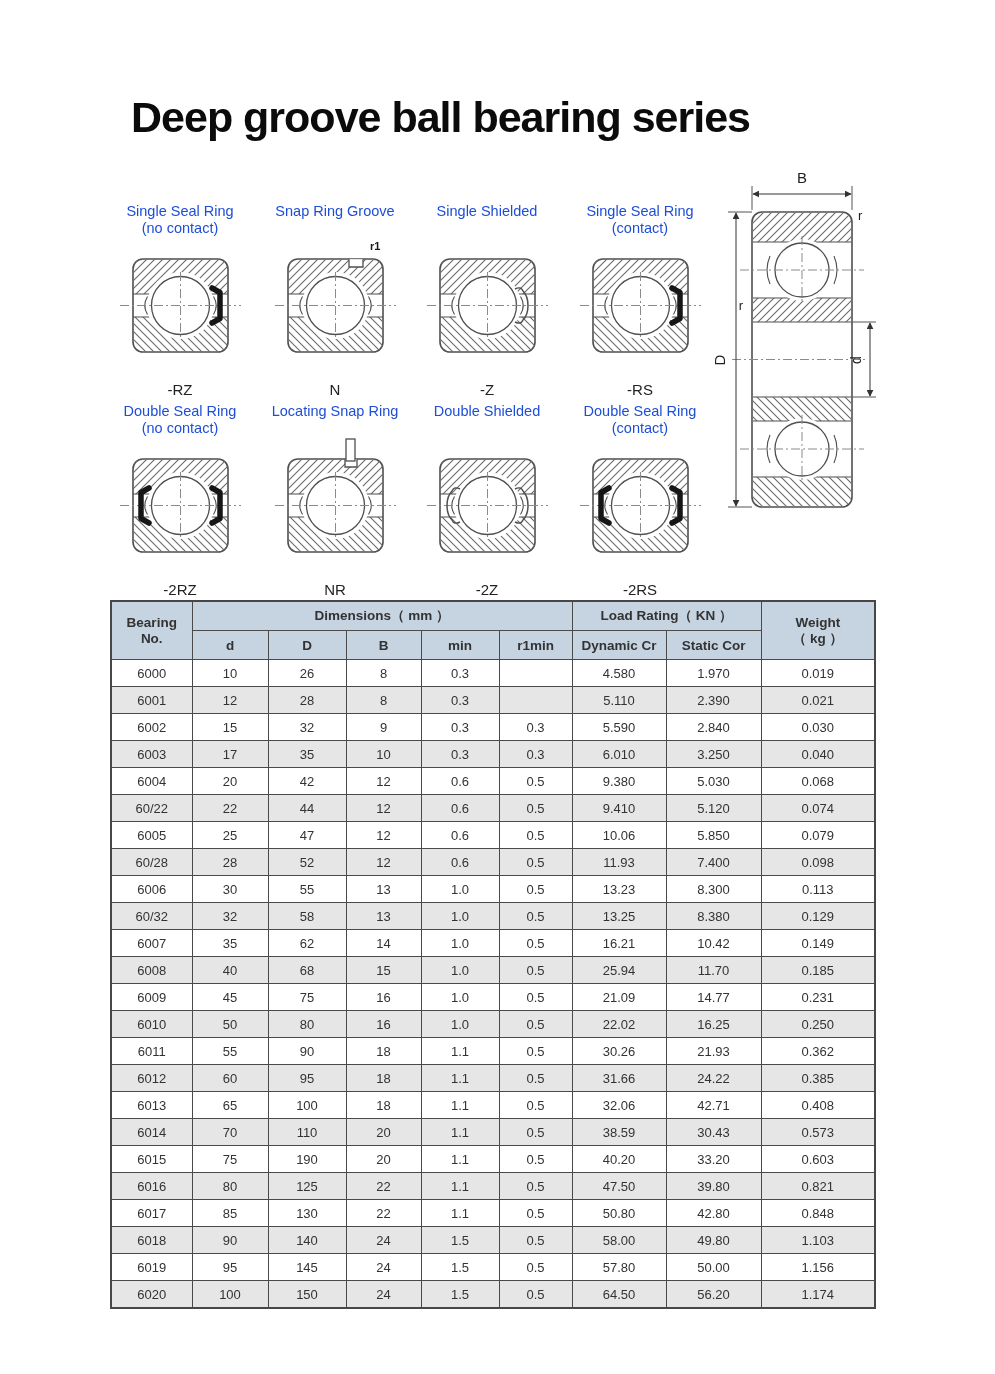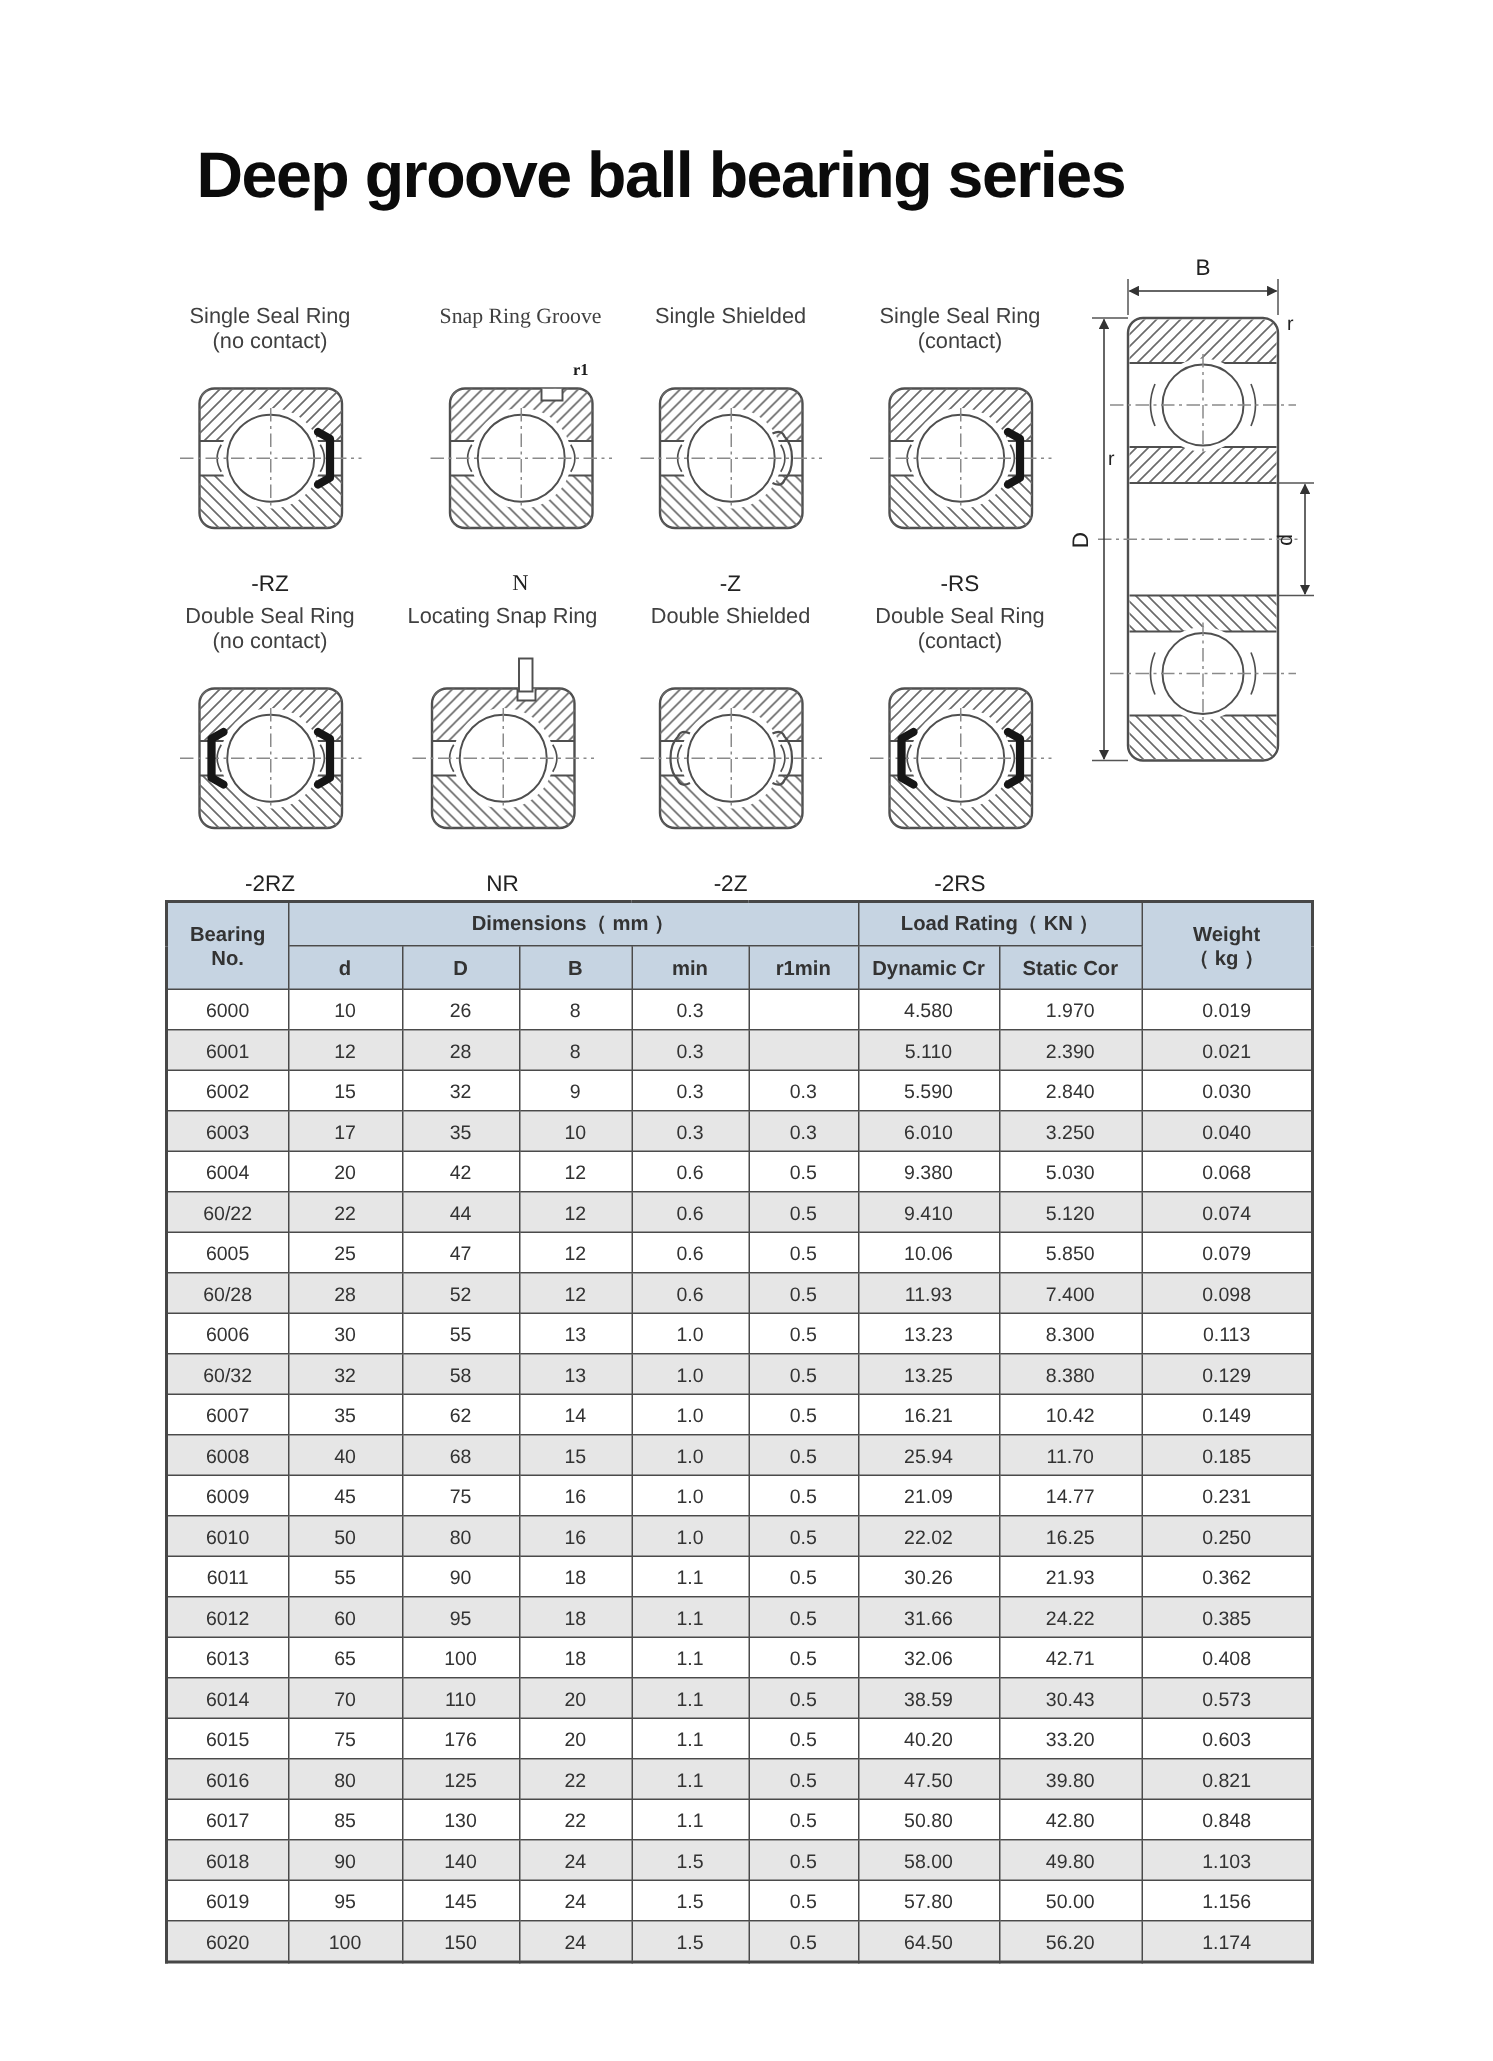--- a/index.html
+++ b/index.html
@@ -3,21 +3,21 @@
 <meta charset="utf-8">
 <style>
   html,body{margin:0;padding:0;background:#fff;}
   .page{position:relative;width:995px;height:1374px;background:#ffffff;overflow:hidden;
         font-family:"Liberation Sans",sans-serif;}
   .title{position:absolute;left:131px;top:64px;font-size:43px;font-weight:bold;
          letter-spacing:-1px;color:#0b0b0b;white-space:nowrap;}
   
   .diagrams{position:absolute;left:0;top:0;width:995px;height:600px;}
   .bearing-fig{position:absolute;width:150px;margin:0;text-align:center;}
-  .fig-title{height:37px;font-size:14.5px;line-height:17px;color:#404040;}
+  .fig-title{height:37px;font-size:14.5px;line-height:17px;color:#1d4ed8;}
   .bearing-svg{display:block;margin:-6px auto 0 auto;}
   figcaption{margin-top:16px;font-size:15px;color:#222;}
   .cl{stroke:#8a8a8a;stroke-width:1;stroke-dasharray:9 3 2 3;fill:none;}
   .cross{position:absolute;left:712px;top:152px;}
   .dimtxt{font-family:"Liberation Sans",sans-serif;fill:#222;}
   
   .spec-table{position:absolute;left:110px;top:600px;width:764px;border-collapse:collapse;
               table-layout:fixed;border:2px solid #474747;}
   .spec-table th,.spec-table td{border:1px solid #4a4a4a;text-align:center;
               vertical-align:middle;color:#333;padding:0;}
@@ -62,21 +62,21 @@
           <circle cx="48.5" cy="47.5" r="33.5" fill="#fff"></circle>
           <circle cx="48.5" cy="47.5" r="29" fill="#fff" stroke="#4f4f4f" stroke-width="1.3"></circle>
           <path d="M15.5,38.5 q-5.5,9 0,18" fill="none" stroke="#4f4f4f" stroke-width="1.1"></path>
           <path d="M81.5,38.5 q5.5,9 0,18" fill="none" stroke="#4f4f4f" stroke-width="1.1"></path>
           <line x1="-12" y1="47.5" x2="109" y2="47.5" class="cl"></line>
           <line x1="48.5" y1="14" x2="48.5" y2="81" class="cl"></line>
           <path d="M80,30 L88,34.5 V60.5 L80,65" fill="none" stroke="#161616" stroke-width="5.5" stroke-linejoin="round" stroke-linecap="round"></path>
         </svg>
         <figcaption>-RZ</figcaption>
       </figure>
-      <figure class="bearing-fig" style="left: 272px; top: 203px; font-family: Liberation Serif, serif;">
+      <figure class="bearing-fig" style="left: 260px; top: 203px;">
         <div class="fig-title">
           <div>Snap Ring Groove</div>
         </div>
         <svg class="bearing-svg" viewBox="-13 -24 123 131" width="123" height="131">
           <rect x="1" y="1" width="95" height="93" rx="10" fill="#fff" stroke="#4f4f4f" stroke-width="1.6"></rect>
           <path d="M1,11 Q1,1 11,1 H86 Q96,1 96,11 V36 H1 Z" fill="url(#hA)"></path>
           <path d="M1,59 H96 V84 Q96,94 86,94 H11 Q1,94 1,84 Z" fill="url(#hB)"></path>
           <line x1="1" y1="36" x2="96" y2="36" stroke="#4f4f4f" stroke-width="1.2"></line>
           <line x1="1" y1="59" x2="96" y2="59" stroke="#4f4f4f" stroke-width="1.2"></line>
           <circle cx="48.5" cy="47.5" r="33.5" fill="#fff"></circle>
@@ -495,21 +495,21 @@
           <td>20</td>
           <td>1.1</td>
           <td>0.5</td>
           <td>38.59</td>
           <td>30.43</td>
           <td>0.573</td>
         </tr>
         <tr>
           <td>6015</td>
           <td>75</td>
-          <td>176</td>
+          <td>190</td>
           <td>20</td>
           <td>1.1</td>
           <td>0.5</td>
           <td>40.20</td>
           <td>33.20</td>
           <td>0.603</td>
         </tr>
         <tr class="alt">
           <td>6016</td>
           <td>80</td>

